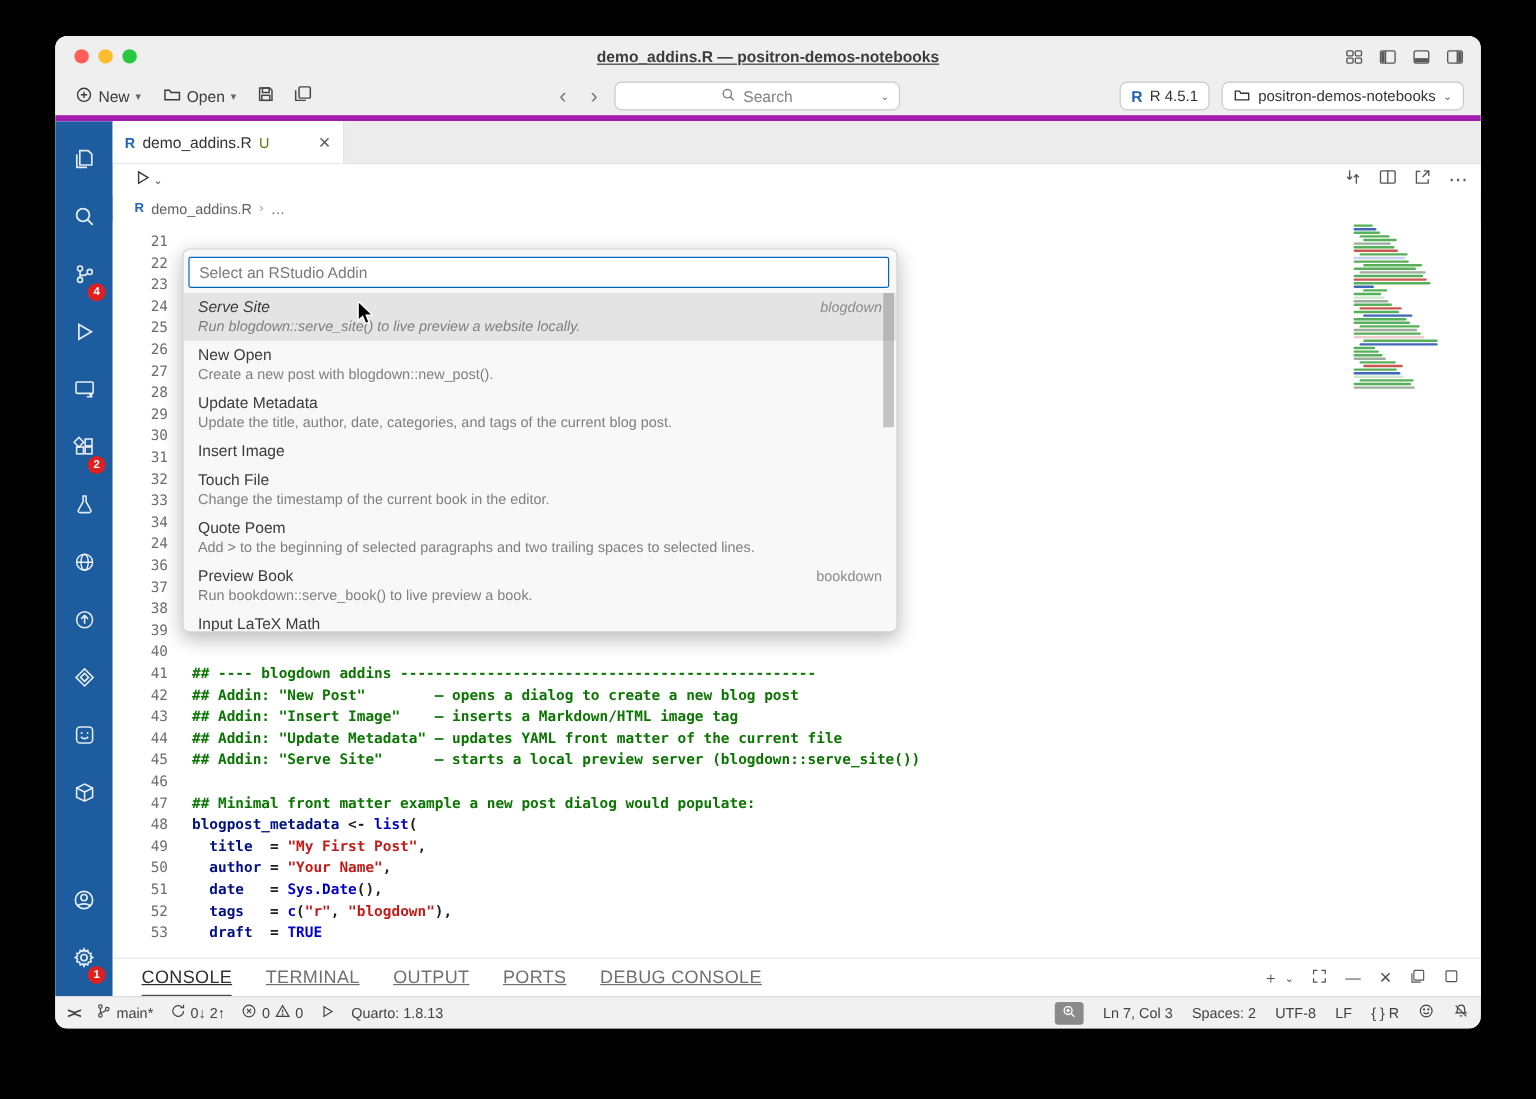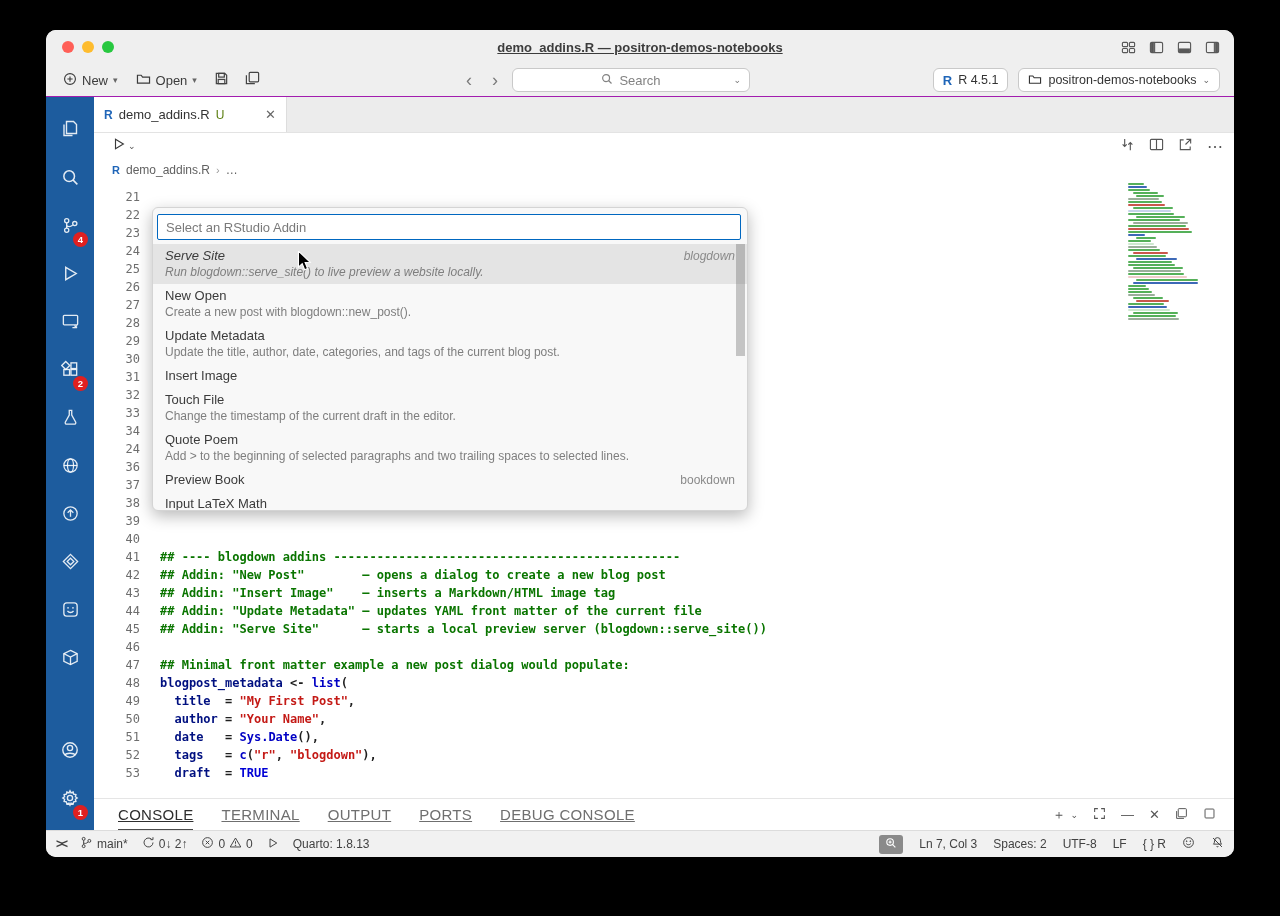--- a/index.html
+++ b/index.html
@@ -11,21 +11,21 @@
   
   .titlebar{height:34px;background:#efefef;display:flex;align-items:center;position:relative;flex:0 0 auto;}
   .traffic{display:flex;gap:8px;margin-left:16px;}
   .tl{width:12px;height:12px;border-radius:50%;}
   .tl.red{background:#ff5f57;} .tl.yellow{background:#febc2e;} .tl.green{background:#28c840;}
   .win-title{position:absolute;left:0;right:0;text-align:center;font-size:13px;font-weight:700;color:#3c3c3c;pointer-events:none;text-decoration:underline;}
   .tb-icons{position:absolute;right:14px;display:flex;gap:13px;color:#585858;}
   .tb-icons svg{display:block;}
 
   
-  .toolbar{height:32px;background:#efefef;border-bottom:1px solid #a21caf;display:flex;align-items:center;position:relative;flex:0 0 auto;font-size:13px;color:#3b3b3b;}
+  .toolbar{height:32px;background:#efefef;border-bottom:5px solid #a21caf;display:flex;align-items:center;position:relative;flex:0 0 auto;font-size:13px;color:#3b3b3b;}
   .tool-left{display:flex;align-items:center;gap:4px;margin-left:10px;}
   .tool-btn{display:flex;align-items:center;gap:5px;padding:3px 7px;border-radius:5px;cursor:default;}
   .tool-btn .caret{font-size:9px;color:#666;}
   .icon-btn{padding:3px 6px;border-radius:5px;color:#444;display:flex;align-items:center;}
   .tool-center{position:absolute;left:414px;display:flex;align-items:center;gap:8px;}
   .nav-arrow{font-size:18px;color:#7a7a7a;padding:0 6px;line-height:1;}
   .searchbox{width:236px;height:22px;background:#fff;border:1px solid #c9c9c9;border-radius:6px;display:flex;align-items:center;position:relative;color:#828282;}
   .searchbox .sb-center{flex:1;display:flex;align-items:center;justify-content:center;gap:6px;font-size:13px;}
   .searchbox .sb-caret{position:absolute;right:8px;font-size:9px;color:#777;}
   .tool-right{position:absolute;right:14px;display:flex;align-items:center;gap:10px;}
@@ -564,33 +564,34 @@
           </div>
           <div class="qp-item">
             <div class="qp-trow">
               <span class="qp-title">Insert Image</span>
             </div>
           </div>
           <div class="qp-item">
             <div class="qp-trow">
               <span class="qp-title">Touch File</span>
             </div>
-            <div class="qp-desc">Change the timestamp of the current draft in the editor.</div>
+            <div class="qp-desc">Change the timestamp of the current book in the editor.</div>
           </div>
           <div class="qp-item">
             <div class="qp-trow">
               <span class="qp-title">Quote Poem</span>
             </div>
             <div class="qp-desc">Add &gt; to the beginning of selected paragraphs and two trailing spaces to selected lines.</div>
           </div>
           <div class="qp-item">
             <div class="qp-trow">
               <span class="qp-title">Preview Book</span>
               <span class="qp-tag">bookdown</span>
             </div>
+            <div class="qp-desc">Run bookdown::serve_book() to live preview a book.</div>
           </div>
           <div class="qp-item clip">
             <div class="qp-trow">
               <span class="qp-title">Input LaTeX Math</span>
             </div>
           </div>
           <div class="qp-scrollbar"></div>
       </div>
     </div>
 

